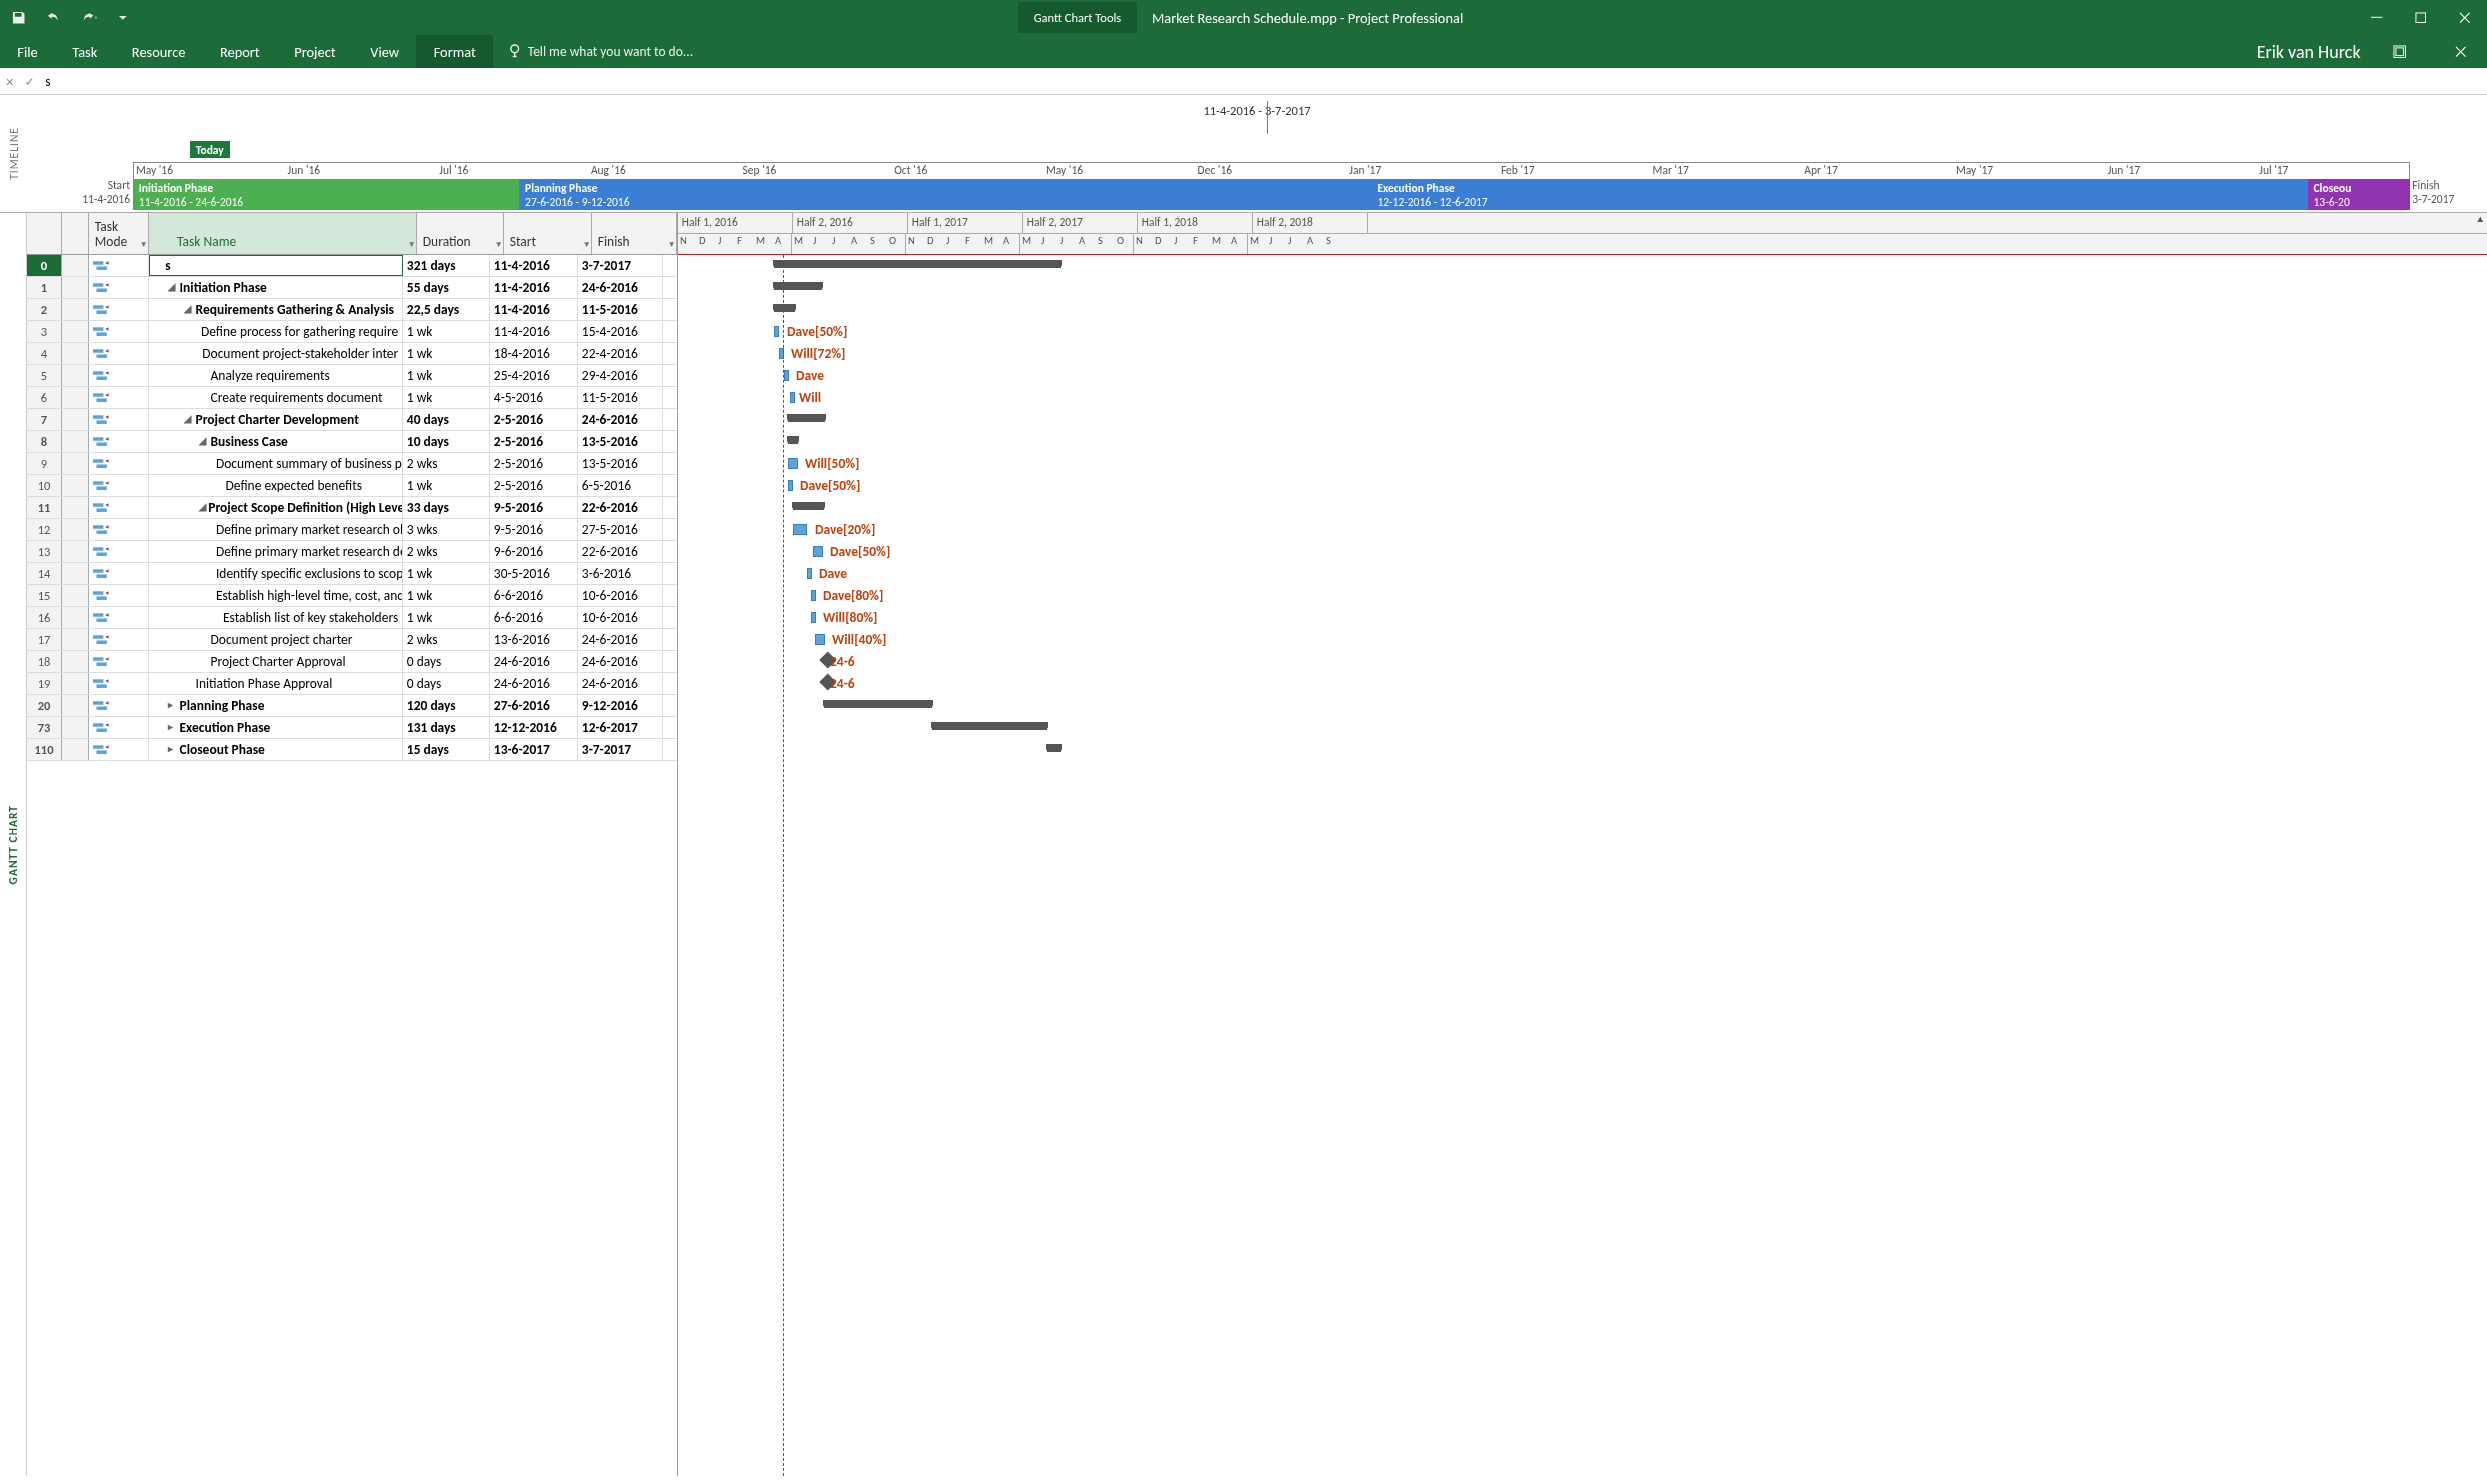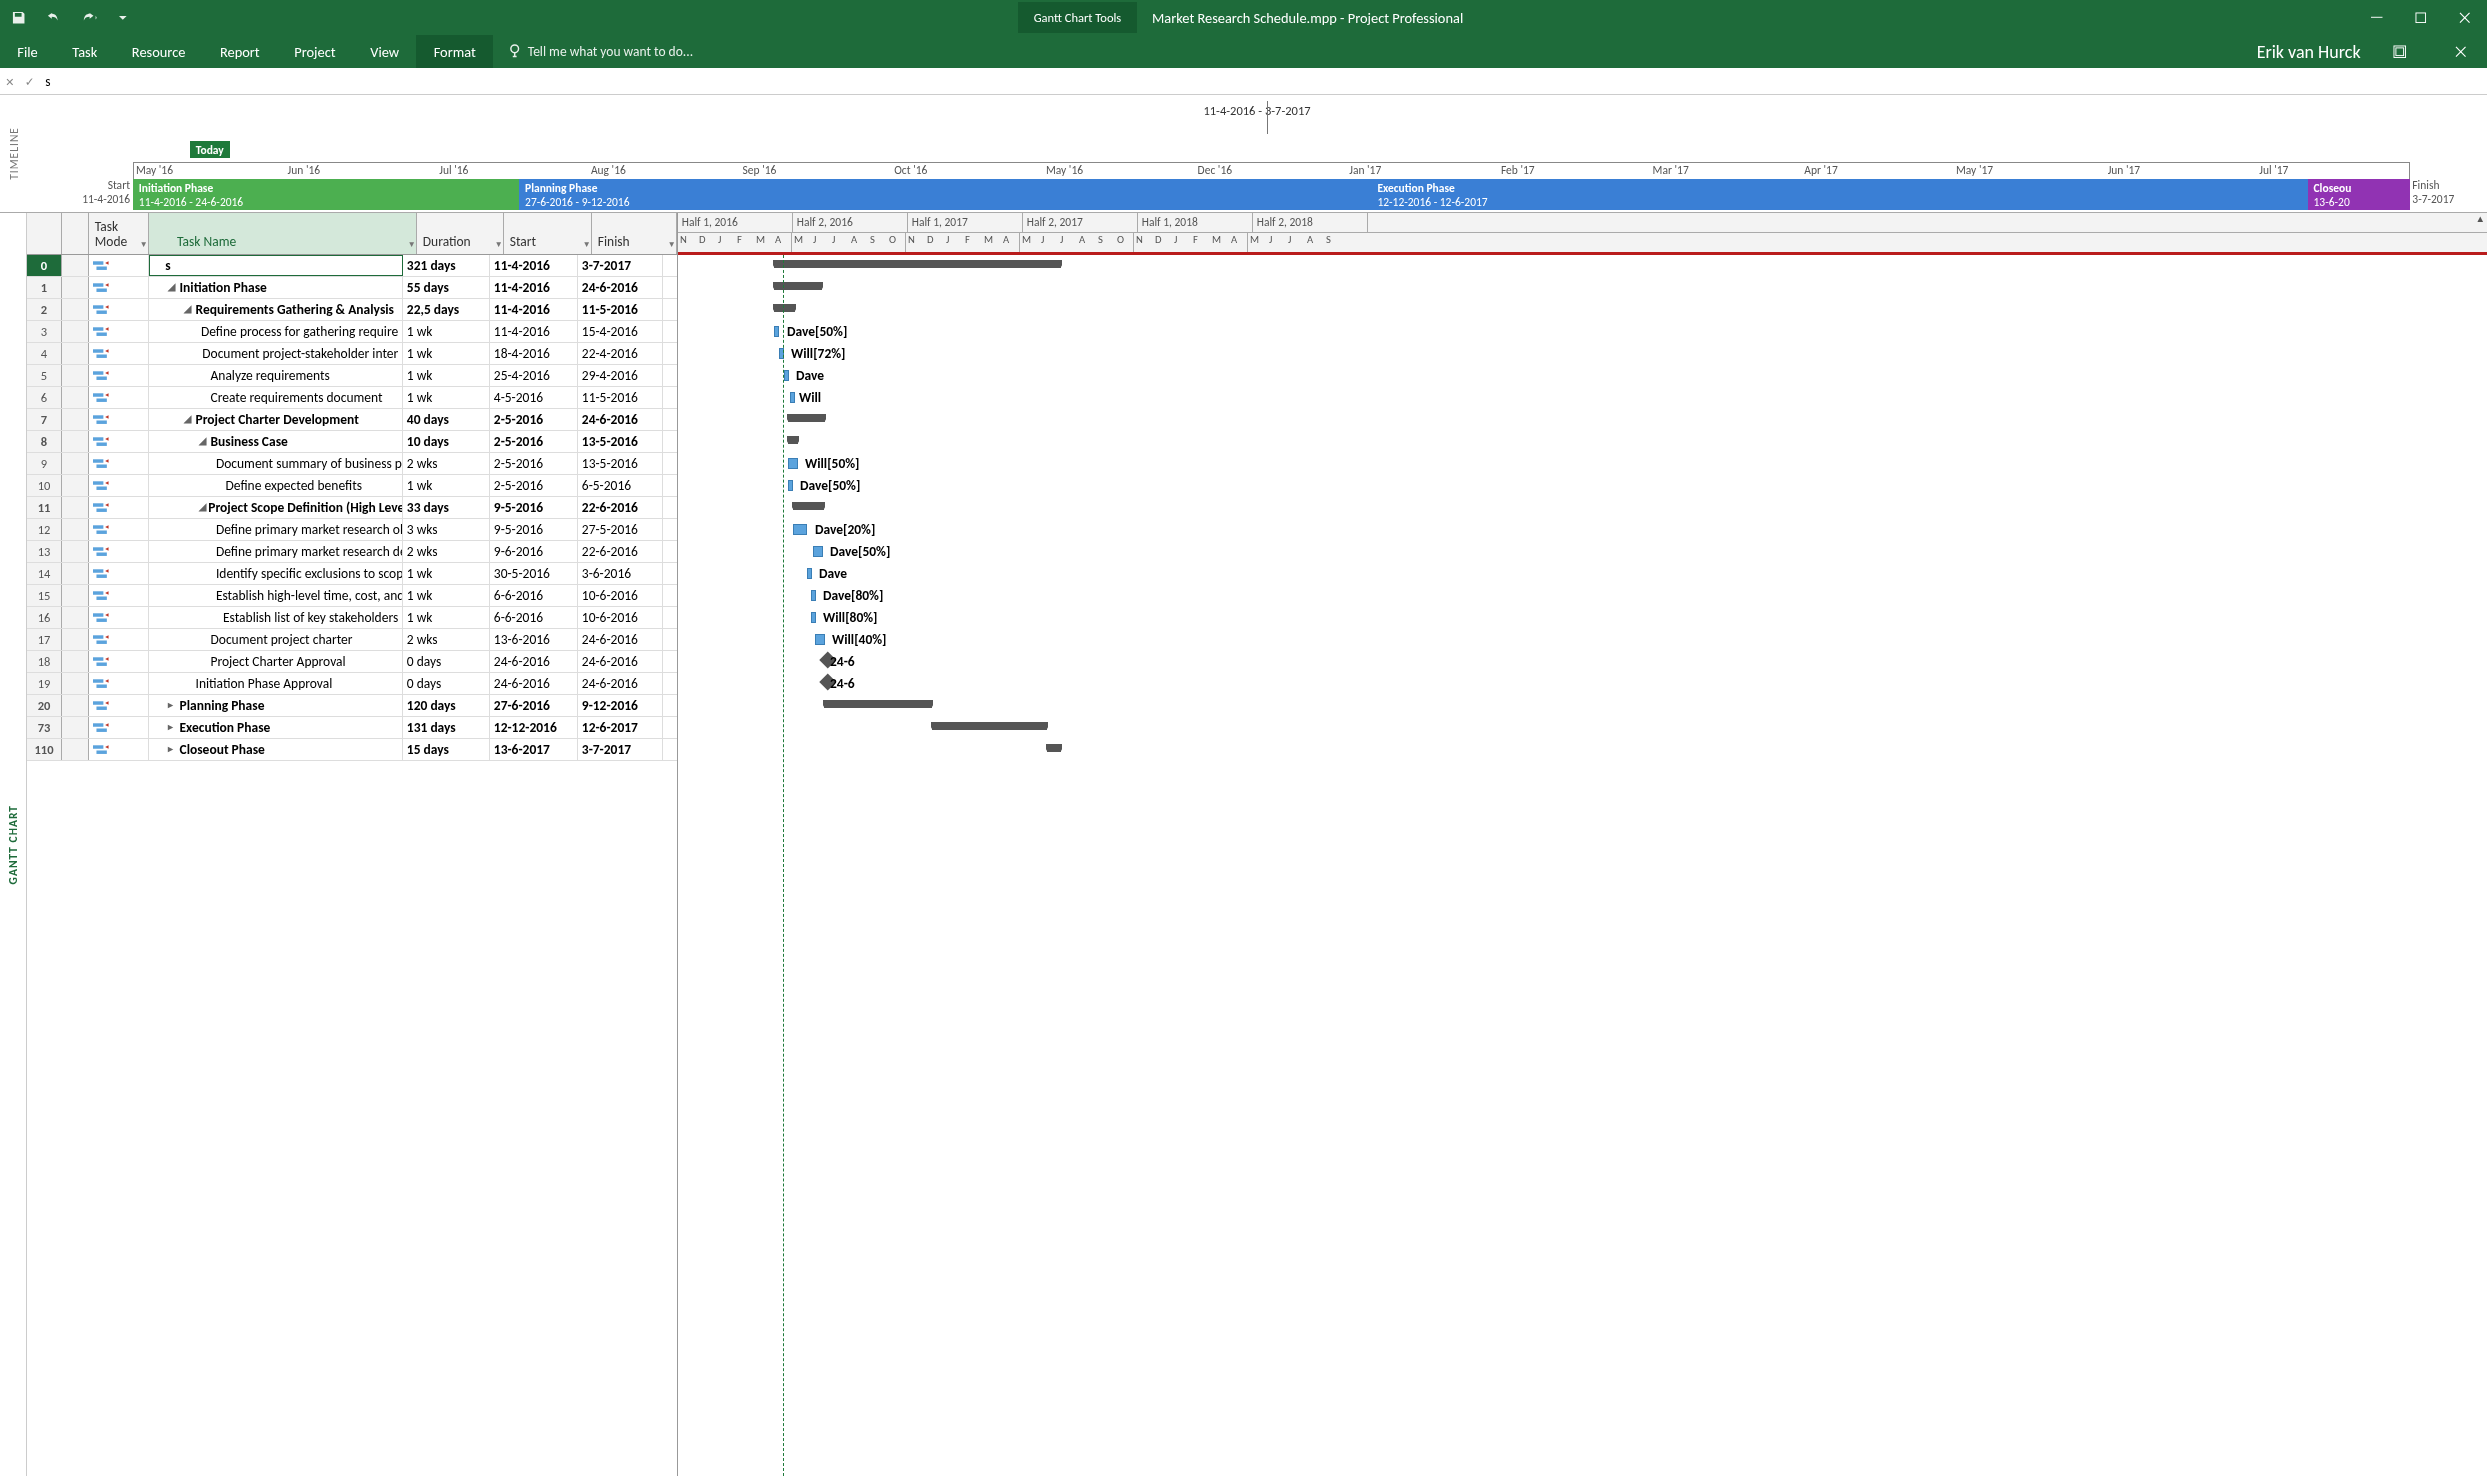--- a/index.html
+++ b/index.html
@@ -78,36 +78,36 @@
 .cell.mode svg { width: 17.3px; height: 13.5px; }
 .cell.name { width: 254px; }
 .cell.name.editing { border: 1.9px solid #1e6b3a; padding: 0 3.8px; }
 .cell.dur { width: 87px; }
 .cell.start { width: 88px; }
 .cell.finish { width: 85px; }
 .expand { display: inline-block; width: 9.6px; font-size: 9.6px; color: #666; margin-right: 1.9px; }
 
 
 .chart-area { flex: 1; display: flex; flex-direction: column; background: #fff; position: relative; }
-.chart-header { height: 42px; background: #f3f3f3; border-bottom: 3px solid #b91c1c; display: flex; flex-direction: column; }
+.chart-header { height: 42px; background: #f3f3f3; border-bottom: 1px solid #b91c1c; display: flex; flex-direction: column; }
 .ch-top { flex: 1; display: flex; border-bottom: 1px solid #aaa; }
 .ch-half { border-right: 1px solid #aaa; font-size: 11.5px; padding: 1.9px 3.8px; color: #555; }
 .ch-bot { flex: 1; display: flex; }
 .ch-mon { width: 19px; font-size: 10.6px; color: #555; text-align: left; padding-left: 1.9px; }
 .ch-mon.br { border-right: 1px solid #aaa; }
 .chart-body { flex: 1; position: relative; overflow: hidden; }
 .today-line { position: absolute; top: 0; bottom: 0; width: 1px; border-left: 1px dashed #1e7a3a; z-index: 1; }
 .crow { height: 22px; position: relative; border-bottom: 1px solid transparent; }
 .summary-bar { position: absolute; top: 5.8px; height: 7.7px; background: #555; }
 .summary-bar::before, .summary-bar::after { content: ''; position: absolute; top: 0; width: 0; height: 0; border-top: 7.7px solid #555; }
 .summary-bar::before { left: -1px; border-right: 4.8px solid transparent; border-left: 0; }
 .summary-bar::after { right: -1px; border-left: 4.8px solid transparent; border-right: 0; }
 .task-bar { position: absolute; top: 5.8px; height: 10.6px; background: #5ba3dd; border: 1px solid #3a7eb5; }
 .milestone { position: absolute; top: 3.8px; width: 11.5px; height: 11.5px; background: #555; transform: rotate(45deg); }
-.bar-label { position: absolute; top: 1.9px; font-size: 13.5px; font-weight: 700; color: #000000; white-space: nowrap; }
+.bar-label { position: absolute; top: 1.9px; font-size: 13.5px; font-weight: 700; color: #c2410c; white-space: nowrap; }
 .scroll-up { position: absolute; right: 1.9px; top: 0; font-size: 9.6px; color: #555; }
 
 </style>
 </head>
 <body>
 
 <div class="titlebar">
   <div class="qat">
     <div class="qat-item">
         <svg width="15.4" height="15.4" viewBox="0 0 16 16">

